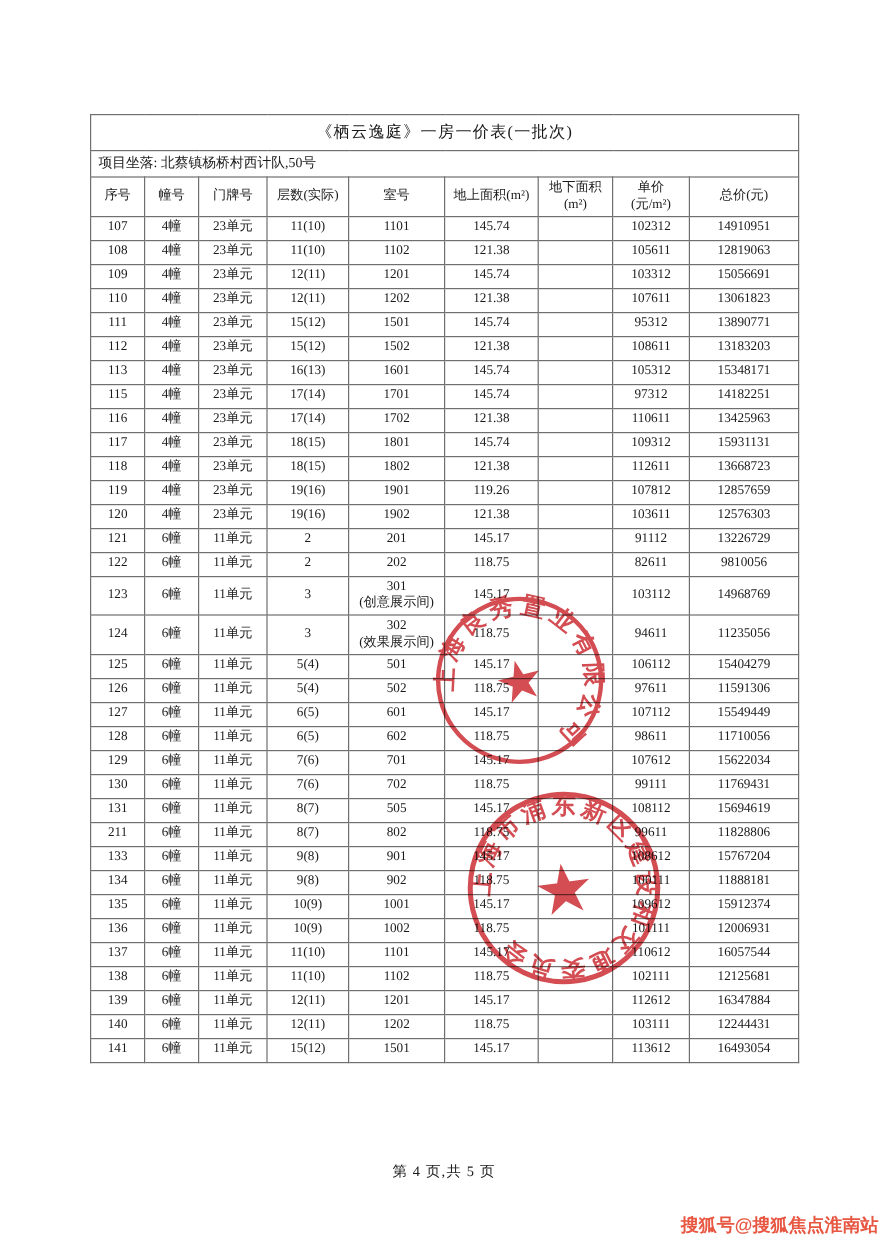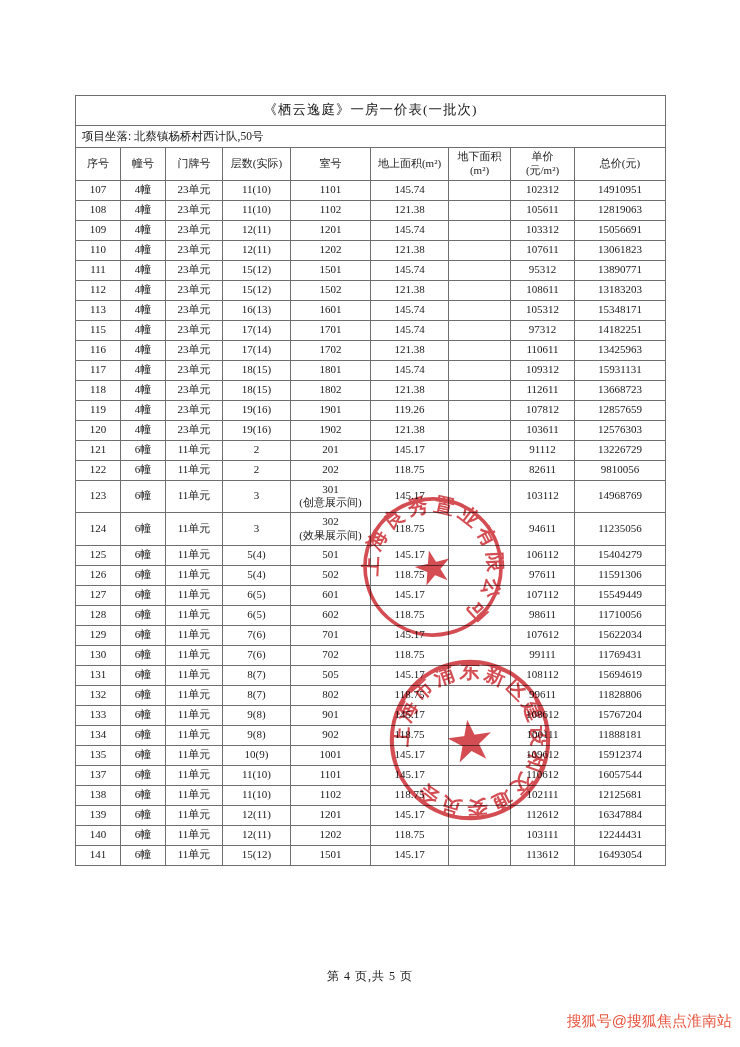--- a/index.html
+++ b/index.html
@@ -52,21 +52,21 @@
     top: 968px;
     text-align: center;
     font-size: 12px;
     letter-spacing: 1px;
   }
   .sohu-watermark {
     position: absolute;
     right: 8px;
     top: 1012px;
     font-size: 15px;
-    font-weight: 400;
+    font-weight: 700;
     color: #e85742;
     font-family: "Liberation Sans", sans-serif;
   }
   .stamp {
     position: absolute;
     opacity: 0.82;
     mix-blend-mode: multiply;
     pointer-events: none;
   }
   .stamp1 { left: 360px; top: 494px; width: 146px; height: 146px; transform: rotate(-14deg); }
@@ -371,21 +371,21 @@
           <td>6幢</td>
           <td>11单元</td>
           <td>8(7)</td>
           <td>505</td>
           <td>145.17</td>
           <td></td>
           <td>108112</td>
           <td>15694619</td>
         </tr>
         <tr>
-          <td>132</td>
+          <td>211</td>
           <td>6幢</td>
           <td>11单元</td>
           <td>8(7)</td>
           <td>802</td>
           <td>118.75</td>
           <td></td>
           <td>99611</td>
           <td>11828806</td>
         </tr>
         <tr>
@@ -413,20 +413,31 @@
         <tr>
           <td>135</td>
           <td>6幢</td>
           <td>11单元</td>
           <td>10(9)</td>
           <td>1001</td>
           <td>145.17</td>
           <td></td>
           <td>109612</td>
           <td>15912374</td>
+        </tr>
+        <tr>
+          <td>136</td>
+          <td>6幢</td>
+          <td>11单元</td>
+          <td>10(9)</td>
+          <td>1002</td>
+          <td>118.75</td>
+          <td></td>
+          <td>101111</td>
+          <td>12006931</td>
         </tr>
         <tr>
           <td>137</td>
           <td>6幢</td>
           <td>11单元</td>
           <td>11(10)</td>
           <td>1101</td>
           <td>145.17</td>
           <td></td>
           <td>110612</td>

